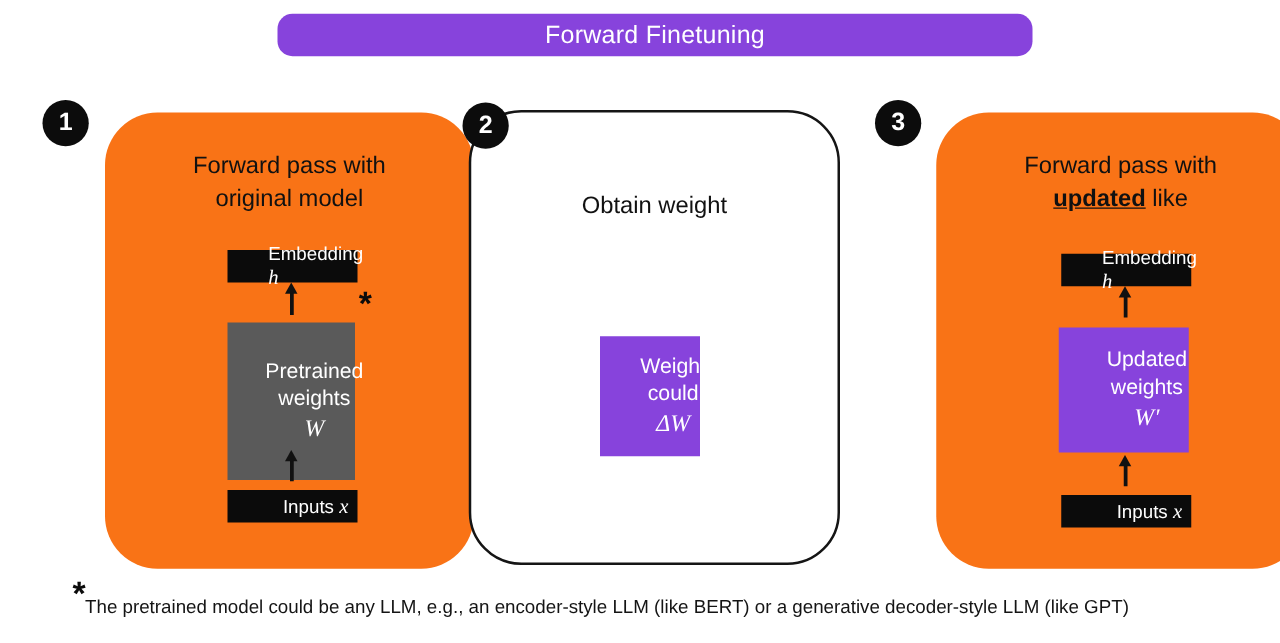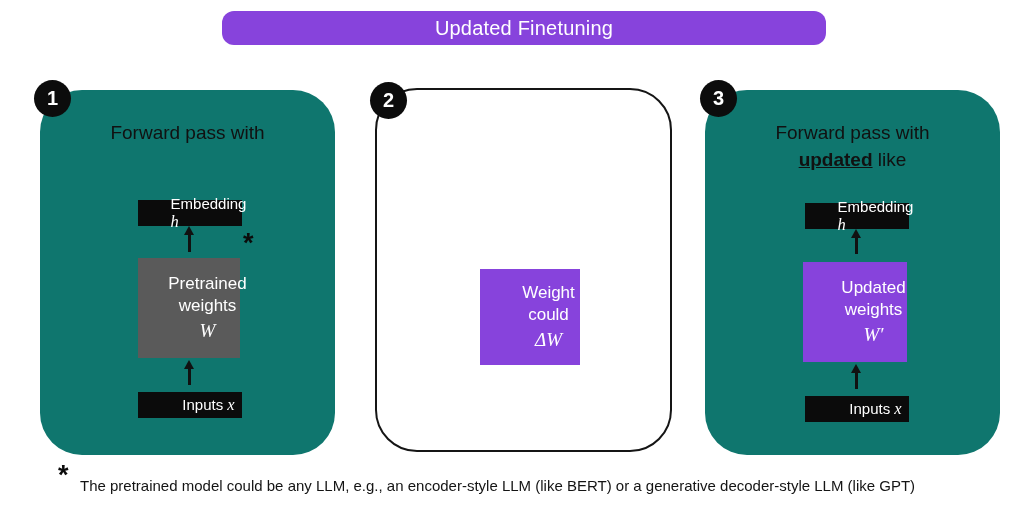--- a/index.html
+++ b/index.html
@@ -9,21 +9,21 @@
   
   .banner {
     position:absolute; left:222px; top:11px; width:604px; height:34px;
     background:#8743DC; border-radius:12px;
     display:flex; align-items:center; justify-content:center;
     color:#ffffff; font-size:20px; letter-spacing:.2px;
   }
 
   
   .panel { position:absolute; border-radius:42px; z-index:1; }
-  .panel.gray { background:#0f766e; }
+  .panel.gray { background:#f97316;margin-left:44px; }
   .panel.outlined { background:#ffffff; border:2px solid #151515; box-sizing:border-box; }
   .panel-1 { left:40px;  top:90px; width:295px; height:365px; }
   .panel-2 { left:375px; top:88px; width:297px; height:364px; }
   .panel-3 { left:705px; top:90px; width:295px; height:365px; }
 
   .badge {
     position:absolute; width:37px; height:37px; border-radius:50%;
     background:#0c0c0c; color:#fff; z-index:3;
     display:flex; align-items:center; justify-content:center;
     font-size:20px; font-weight:700;
@@ -45,26 +45,26 @@
   .node { position:absolute; display:flex; align-items:center; justify-content:center; box-sizing:border-box;padding-left:37px; }
   .node.black { background:#0b0b0b; color:#fff; font-size:15px; }
   .node.darkgray { background:#5A5A5A; color:#fff; }
   .node.purple { background:#8743DC; color:#fff; }
   .node .inner { text-align:center; font-size:17px; line-height:1.32; }
   .mathvar { font-family:"Liberation Serif", serif; font-style:italic; font-size:1.12em; }
   .node.black .mathvar { font-size:1.1em; }
 
   
   .p1-embedding { left:98px;  top:110px; width:104px; height:26px; }
-  .p1-weights   { left:98px;  top:168px; width:102px; height:100px;justify-content:center; }
+  .p1-weights   { left:98px;  top:168px; width:102px; height:126px;justify-content:center; }
   .p1-inputs    { left:98px;  top:302px; width:104px; height:26px; }
   .p3-embedding { left:100px; top:113px; width:104px; height:26px; }
   .p3-weights   { left:98px;  top:172px; width:104px; height:100px; }
   .p3-inputs    { left:100px; top:306px; width:104px; height:26px; }
-  .p2-weightupdate { left:103px; top:179px; width:100px; height:96px; }
+  .p2-weightupdate { left:103px; top:179px; width:80px; height:96px; }
 
   .asterisk {
     position:absolute; font-weight:700; font-size:27px; color:#0b0b0b; line-height:1;
   }
   .p1-asterisk { left:203px; top:140px; }
   .footnote-asterisk { left:58px; top:462px; }
 
   
   .arrow-up { position:absolute; width:2.5px; background:#111; }
   .arrow-up::before {
@@ -72,45 +72,46 @@
     width:0; height:0;
     border-left:5.5px solid transparent; border-right:5.5px solid transparent;
     border-bottom:9px solid #111;
   }
   .p1-arrow-top    { left:148px; top:144px; height:18px; }
   .p1-arrow-bottom { left:148px; top:278px; height:17px; }
   .p3-arrow-top    { left:150px; top:147px; height:17px; }
   .p3-arrow-bottom { left:150px; top:282px; height:17px; }
 
   .footnote-text {
-    position:absolute; left:80px; top:477px; font-size:15px; color:#141414;
+    position:absolute; left:68px; top:477px; font-size:15px; color:#141414;
   }
 </style>
 </head>
 <body>
 
 <div class="canvas">
 
   <div class="banner">
-    <span>Updated Finetuning</span>
+    <span>Forward Finetuning</span>
   </div>
 
   <div class="badge badge-1">
     <span>1</span>
   </div>
   <div class="badge badge-2">
     <span>2</span>
   </div>
   <div class="badge badge-3">
     <span>3</span>
   </div>
 
   <div class="panel gray panel-1">
     <div class="heading">
       <div>Forward pass with</div>
+      <div>original model</div>
     </div>
 
     <div class="node black p1-embedding">
       <span><span>Embedding </span><span class="mathvar">h</span></span>
     </div>
 
     <div class="arrow-up p1-arrow-top"></div>
 
     <div class="asterisk p1-asterisk">*</div>
 
@@ -124,20 +125,21 @@
 
     <div class="arrow-up p1-arrow-bottom"></div>
 
     <div class="node black p1-inputs">
       <span><span>Inputs </span><span class="mathvar">x</span></span>
     </div>
   </div>
 
   <div class="panel outlined panel-2">
     <div class="heading">
+      <div>Obtain weight</div>
     </div>
 
     <div class="node purple p2-weightupdate">
       <div class="inner">
         <div>Weight</div>
         <div>could</div>
         <div class="mathvar">ΔW</div>
       </div>
     </div>
   </div>

